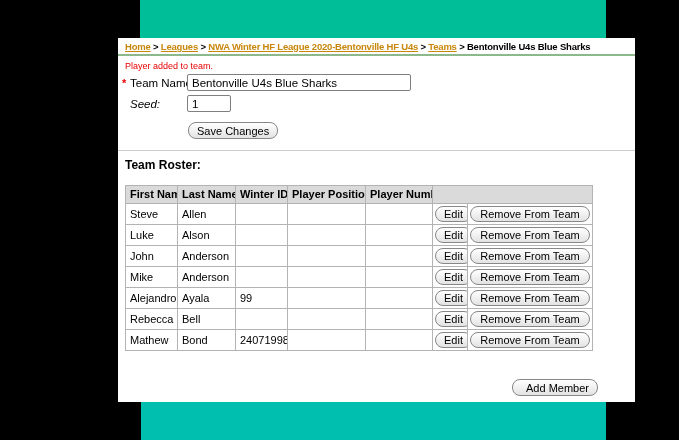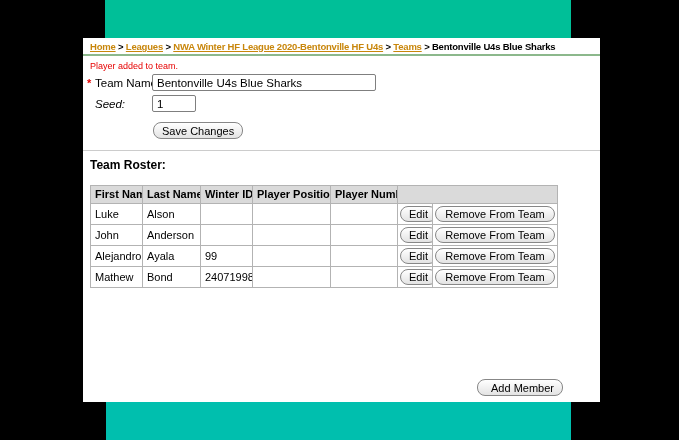--- a/index.html
+++ b/index.html
@@ -1,21 +1,21 @@
 <!DOCTYPE html>
 <html style="--background: #000000; --teal-top: #00bf98; --teal-bottom: #00bfae; --breadcrumb-link: #c8860b; --breadcrumb-rule: #8cb88c; --status-red: #e60000;"><head>
 <meta charset="utf-8">
 <style>
   html,body{margin:0;padding:0;}
   body{
     width:679px;height:440px;overflow:hidden;position:relative;
     background:var(--background,#000);
     font-family:"Liberation Sans",sans-serif;
   }
-  .stage{position:absolute;inset:0;}
+  .stage{position:absolute;inset:0;margin-left:35px;}
   .teal{position:absolute;}
   .teal-top{left:105px;top:0;width:466px;height:80px;background:var(--teal-top,#00bf98);}
   .teal-bottom{left:106px;top:390px;width:465px;height:50px;background:var(--teal-bottom,#00bfae);}
   .window{
     position:absolute;left:83px;top:38px;width:517px;height:364px;
     background:#ffffff;color:#000;
   }
   .breadcrumb{
     position:absolute;left:0;top:0;width:517px;box-sizing:border-box;
     padding:3px 5px 2px 7px;font-size:9.5px;font-weight:bold;letter-spacing:-0.2px;
@@ -97,20 +97,29 @@
         <tr>
           <th>First Name</th>
           <th>Last Name</th>
           <th>Winter ID</th>
           <th>Player Position</th>
           <th>Player Number</th>
           <th colspan="2"></th>
         </tr>
       </thead>
       <tbody>
+  <tr>
+    <td>Steve</td>
+    <td>Allen</td>
+    <td></td>
+    <td></td>
+    <td></td>
+    <td class="act"><button class="btn">Edit</button></td>
+    <td class="act"><button class="btn btn-remove">Remove From Team</button></td>
+  </tr>
 
   <tr>
     <td>Luke</td>
     <td>Alson</td>
     <td></td>
     <td></td>
     <td></td>
     <td class="act"><button class="btn">Edit</button></td>
     <td class="act"><button class="btn btn-remove">Remove From Team</button></td>
   </tr>
@@ -119,31 +128,49 @@
   <tr>
     <td>John</td>
     <td>Anderson</td>
     <td></td>
     <td></td>
     <td></td>
     <td class="act"><button class="btn">Edit</button></td>
     <td class="act"><button class="btn btn-remove">Remove From Team</button></td>
   </tr>
 
+  <tr>
+    <td>Mike</td>
+    <td>Anderson</td>
+    <td></td>
+    <td></td>
+    <td></td>
+    <td class="act"><button class="btn">Edit</button></td>
+    <td class="act"><button class="btn btn-remove">Remove From Team</button></td>
+  </tr>
 
   <tr>
     <td>Alejandro</td>
     <td>Ayala</td>
     <td>99</td>
     <td></td>
     <td></td>
     <td class="act"><button class="btn">Edit</button></td>
     <td class="act"><button class="btn btn-remove">Remove From Team</button></td>
   </tr>
 
+  <tr>
+    <td>Rebecca</td>
+    <td>Bell</td>
+    <td></td>
+    <td></td>
+    <td></td>
+    <td class="act"><button class="btn">Edit</button></td>
+    <td class="act"><button class="btn btn-remove">Remove From Team</button></td>
+  </tr>
 
   <tr>
     <td>Mathew</td>
     <td>Bond</td>
     <td>24071998</td>
     <td></td>
     <td></td>
     <td class="act"><button class="btn">Edit</button></td>
     <td class="act"><button class="btn btn-remove">Remove From Team</button></td>
   </tr>

